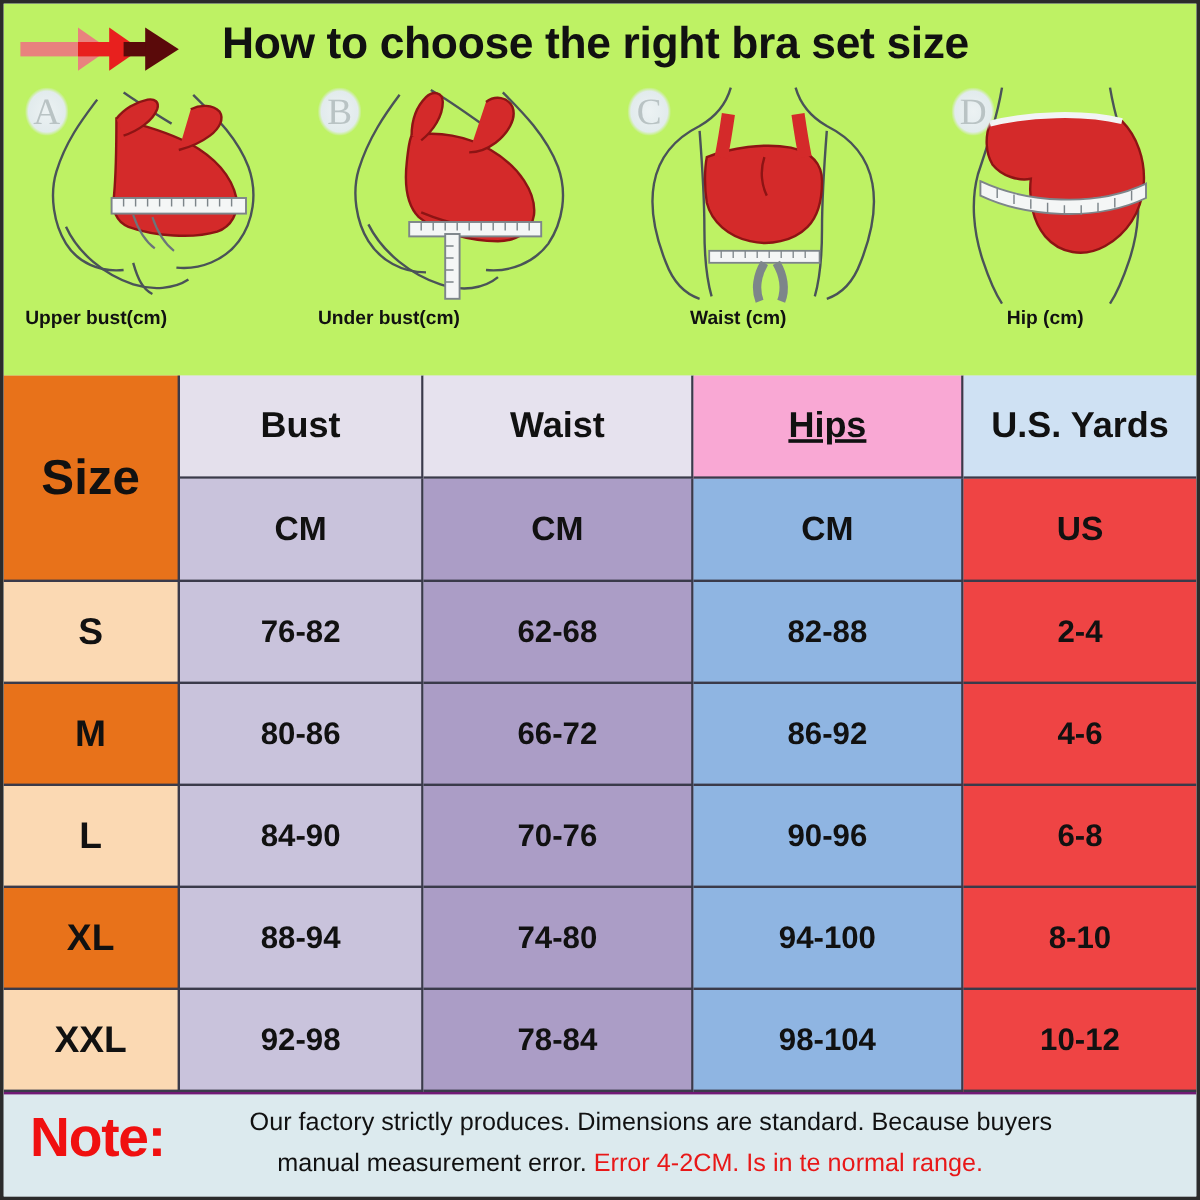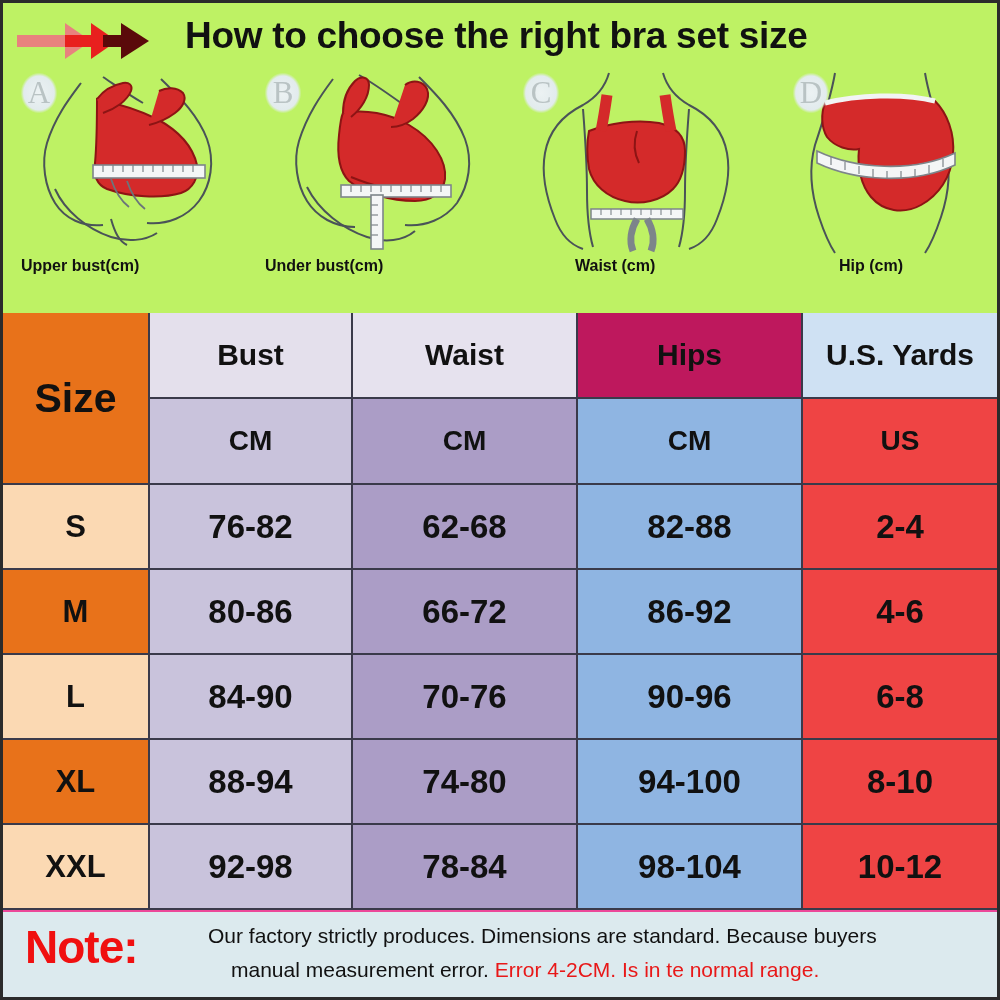--- a/index.html
+++ b/index.html
@@ -106,40 +106,40 @@
     border-bottom:2px solid #3a3a4a;
     display:flex;align-items:center;justify-content:center;
     font-size:41px;font-weight:bold;color:#111;
   }
   #hdr-row1{top:0;height:86px;padding-left:147px;box-sizing:border-box;}
   #hdr-row2{top:86px;height:86px;padding-left:147px;box-sizing:border-box;}
   #hdr-row1 .cell{height:86px;font-size:30px;}
   #hdr-row2 .cell{height:86px;font-size:28px;}
 
   .drow{height:85px;}
-  .drow .cell{height:85px;font-size:33px;font-weight:bold;}
+  .drow .cell{height:85px;font-size:26px;font-weight:bold;}
   .drow .c-size{font-size:31px;}
 
   
   .t-bust-a{background:#e4e0ec;}
   .t-bust-b{background:#c9c3dc;}
   .t-waist-a{background:#e6e2ee;}
   .t-waist-b{background:#ab9dc6;}
-  .t-hips-a{background:#be185d;}
+  .t-hips-a{background:#f9a8d4;text-decoration:underline;}
   .t-hips-b{background:#8fb5e2;}
   .t-us-a{background:#cfe1f3;}
   .t-us-b{background:#ef4444;}
   .t-size-light{background:#fbd9b3;}
   .t-size-dark{background:#e8721a;}
 
   
   #note{
     position:absolute;left:0;top:907px;width:994px;height:87px;
     background:#dceaee;
-    border-top:2px solid #ec4899;
+    border-top:2px solid #701a75;
   }
   #note-label{
     position:absolute;left:22px;top:8px;
     font-size:46px;font-weight:bold;color:#f01010;
     letter-spacing:-1px;
   }
   #note-l1{
     position:absolute;left:205px;top:12px;width:780px;
     font-size:21px;color:#111;white-space:nowrap;
   }

